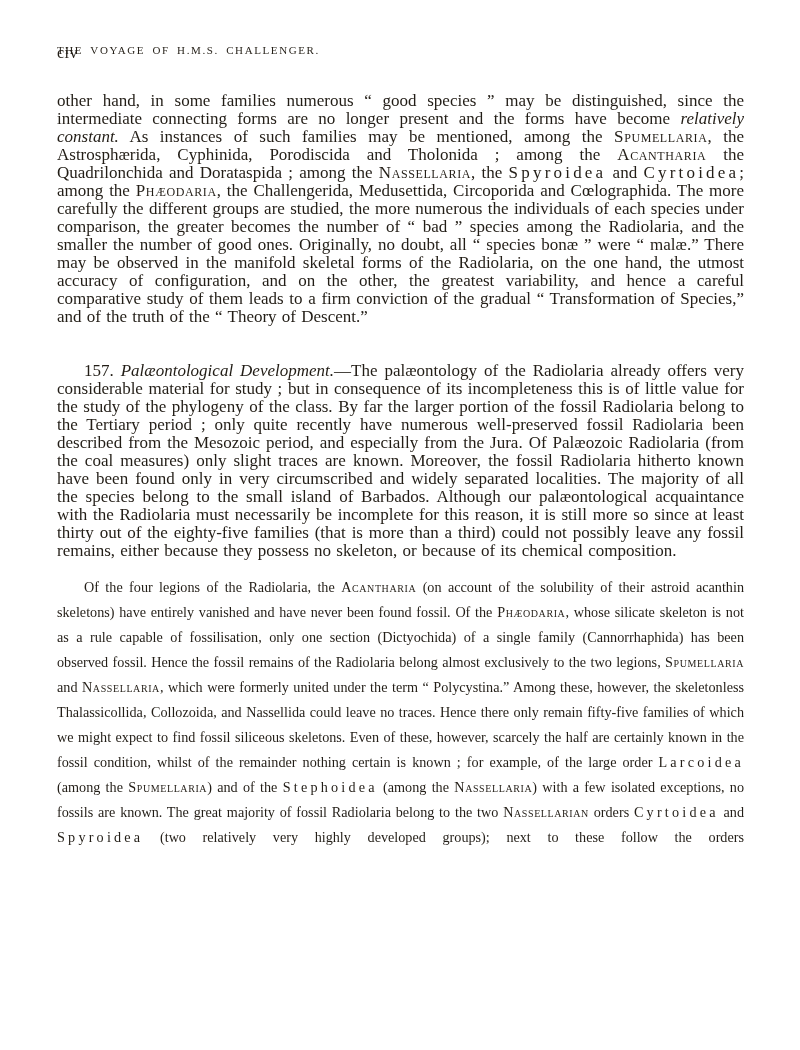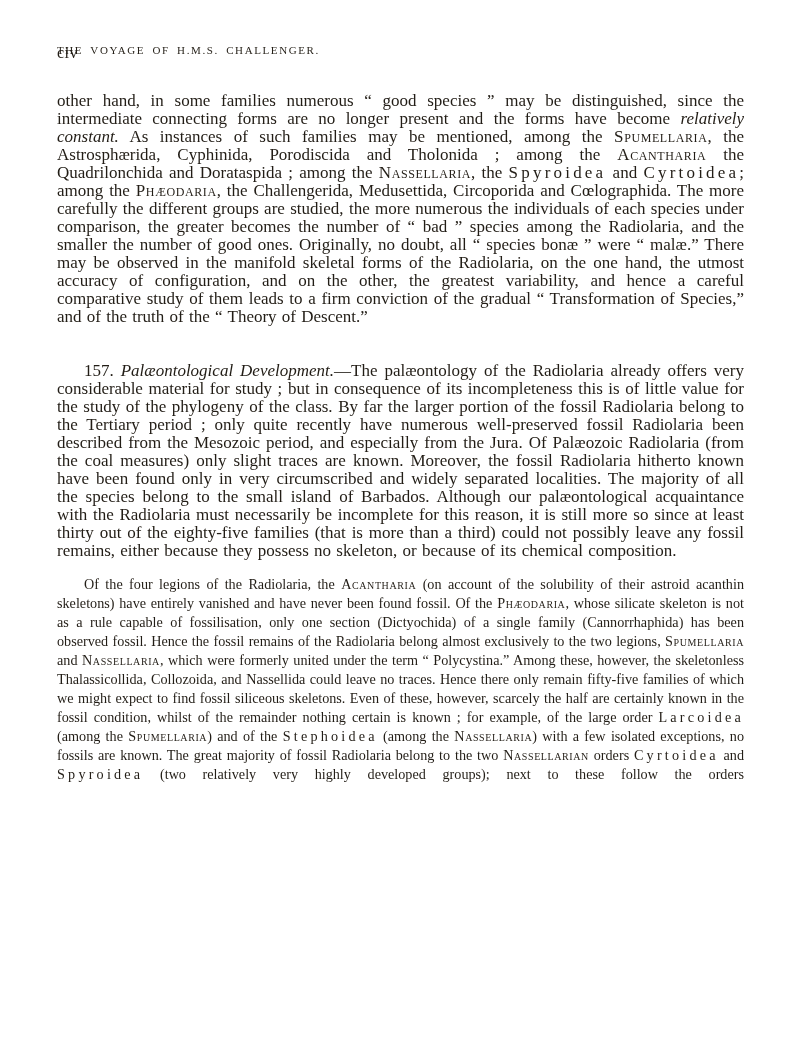--- a/index.html
+++ b/index.html
@@ -52,21 +52,21 @@
     font-size: 17px;
     line-height: 18px;
     word-spacing: 1px;
   }
   .par-section {
     margin-top: 36px;
   }
   .par-small {
     margin-top: 15px;
     font-size: 14.2px;
-    line-height: 19px;
+    line-height: 25px;
     word-spacing: 0.5px;
   }
   .indent {
     text-indent: 27px;
   }
   .no-indent {
     text-indent: 0;
   }
   .justify-last {
     text-align-last: justify;

